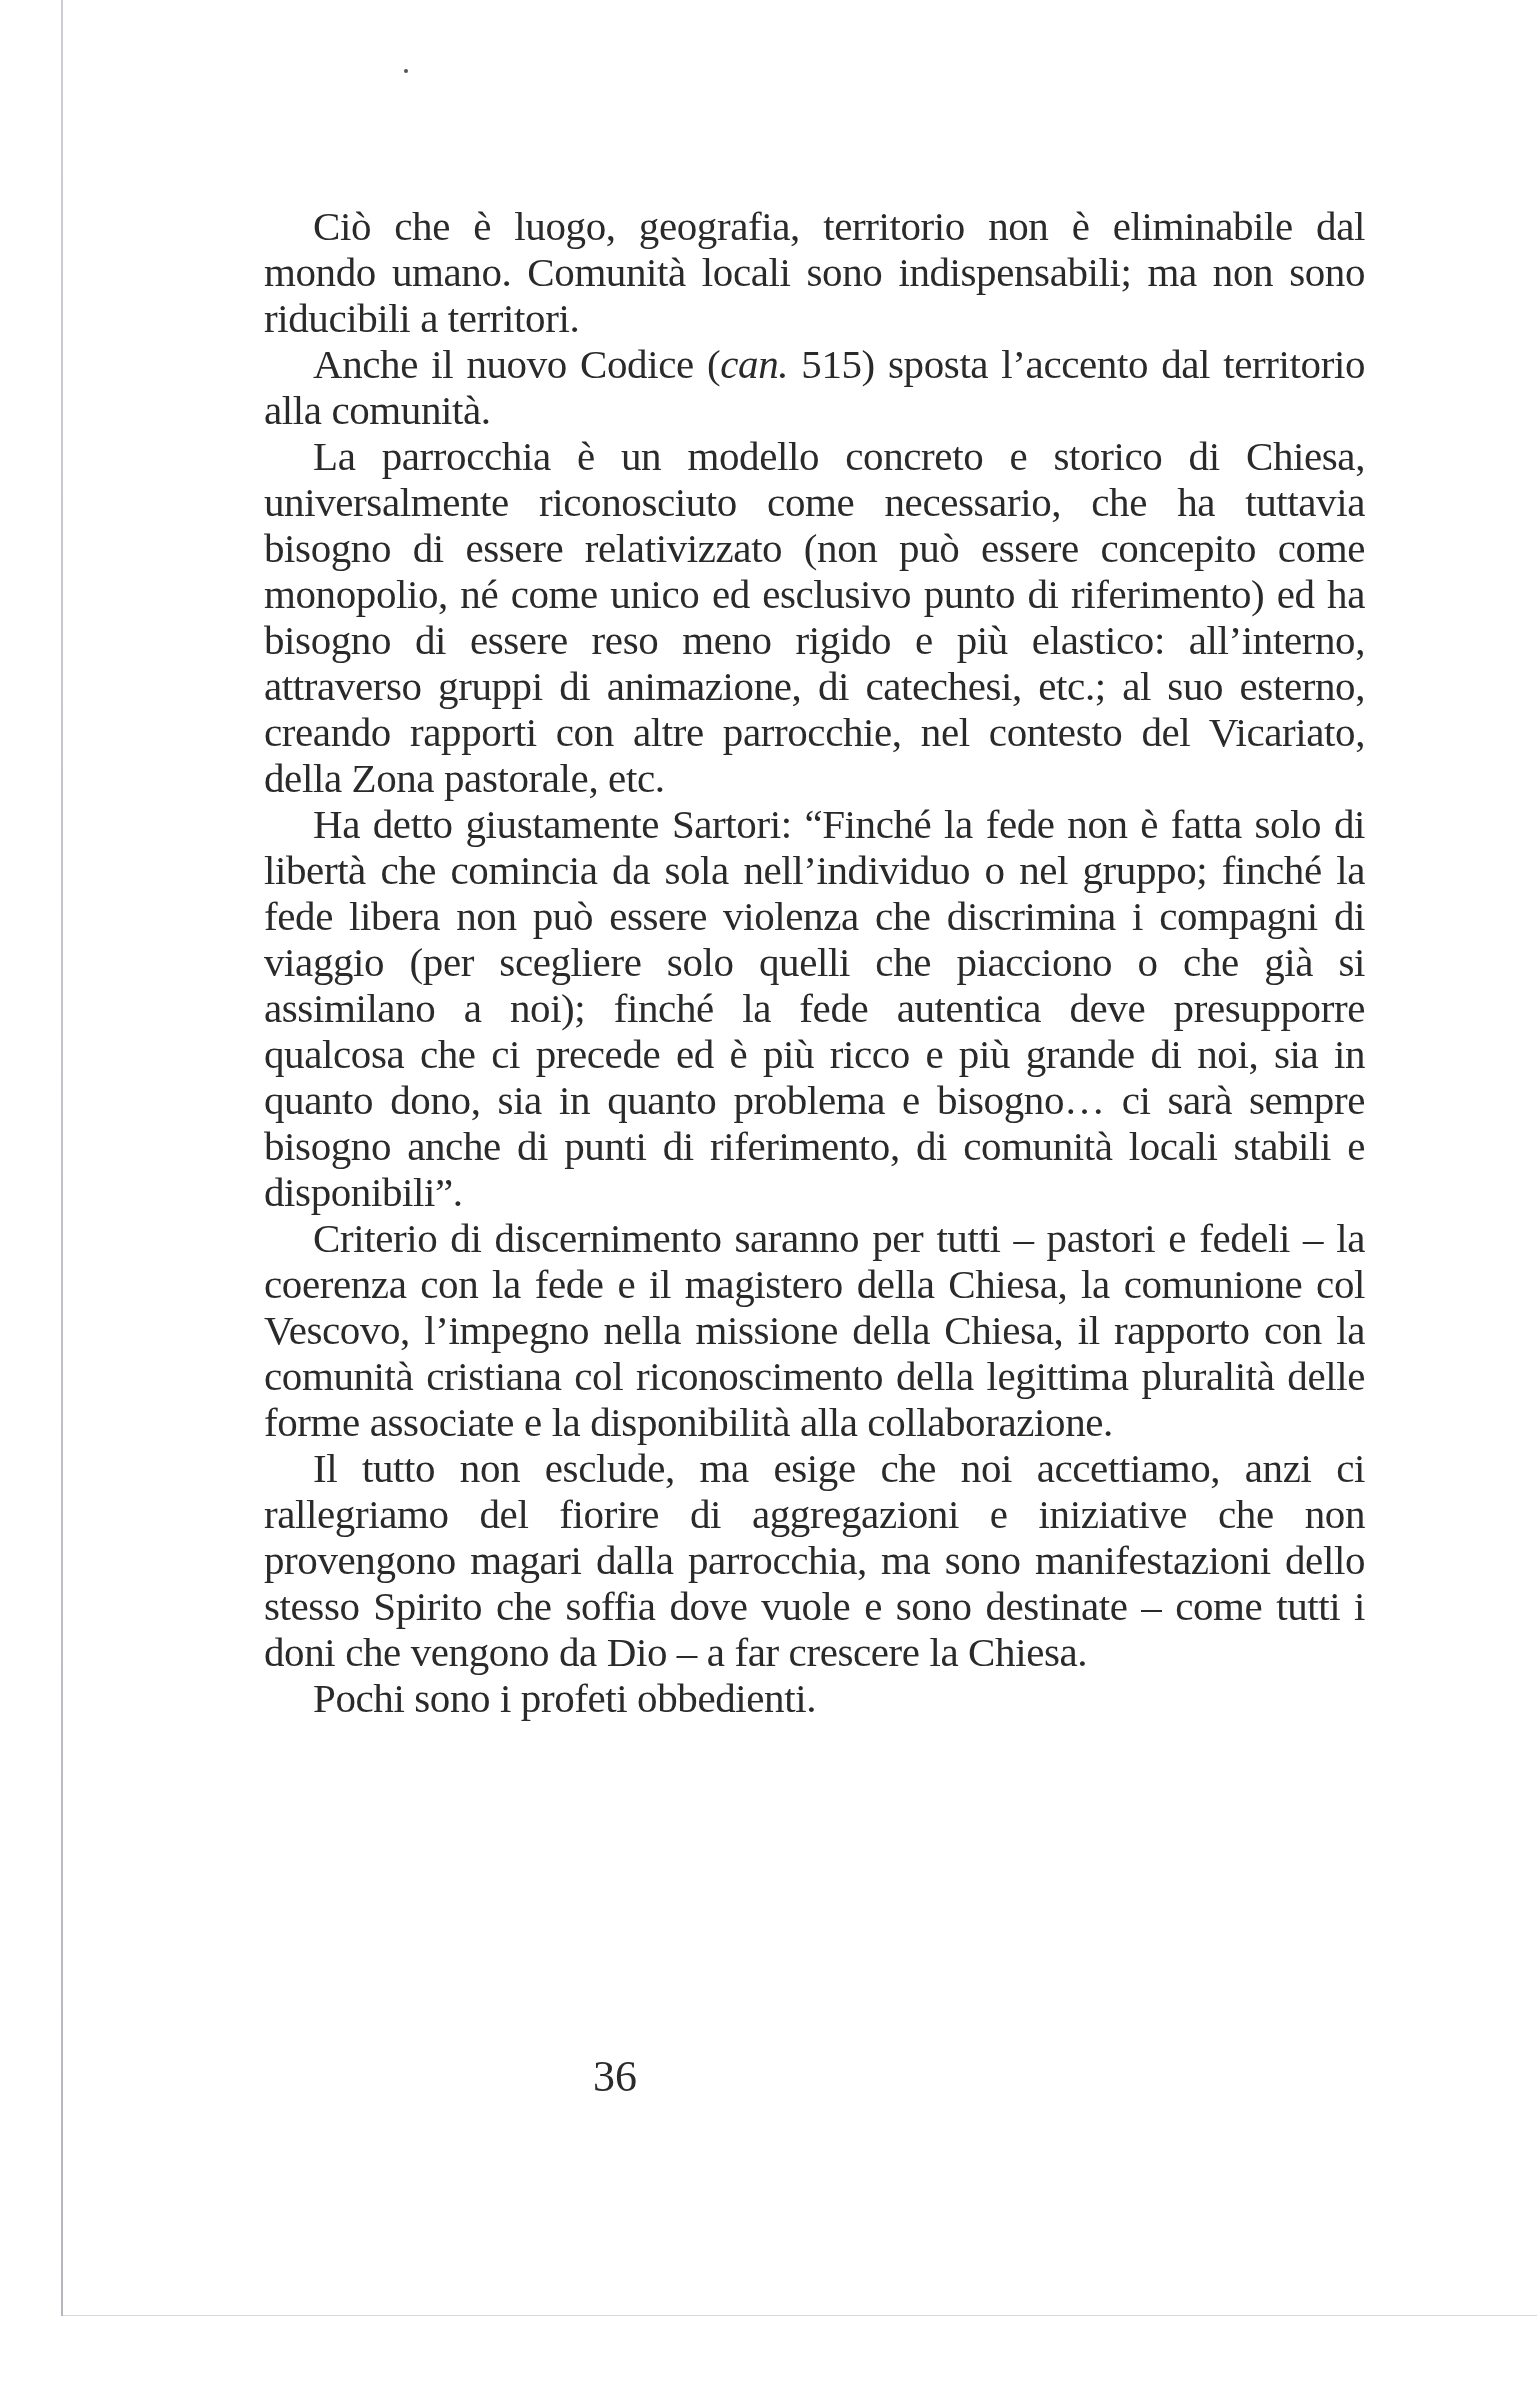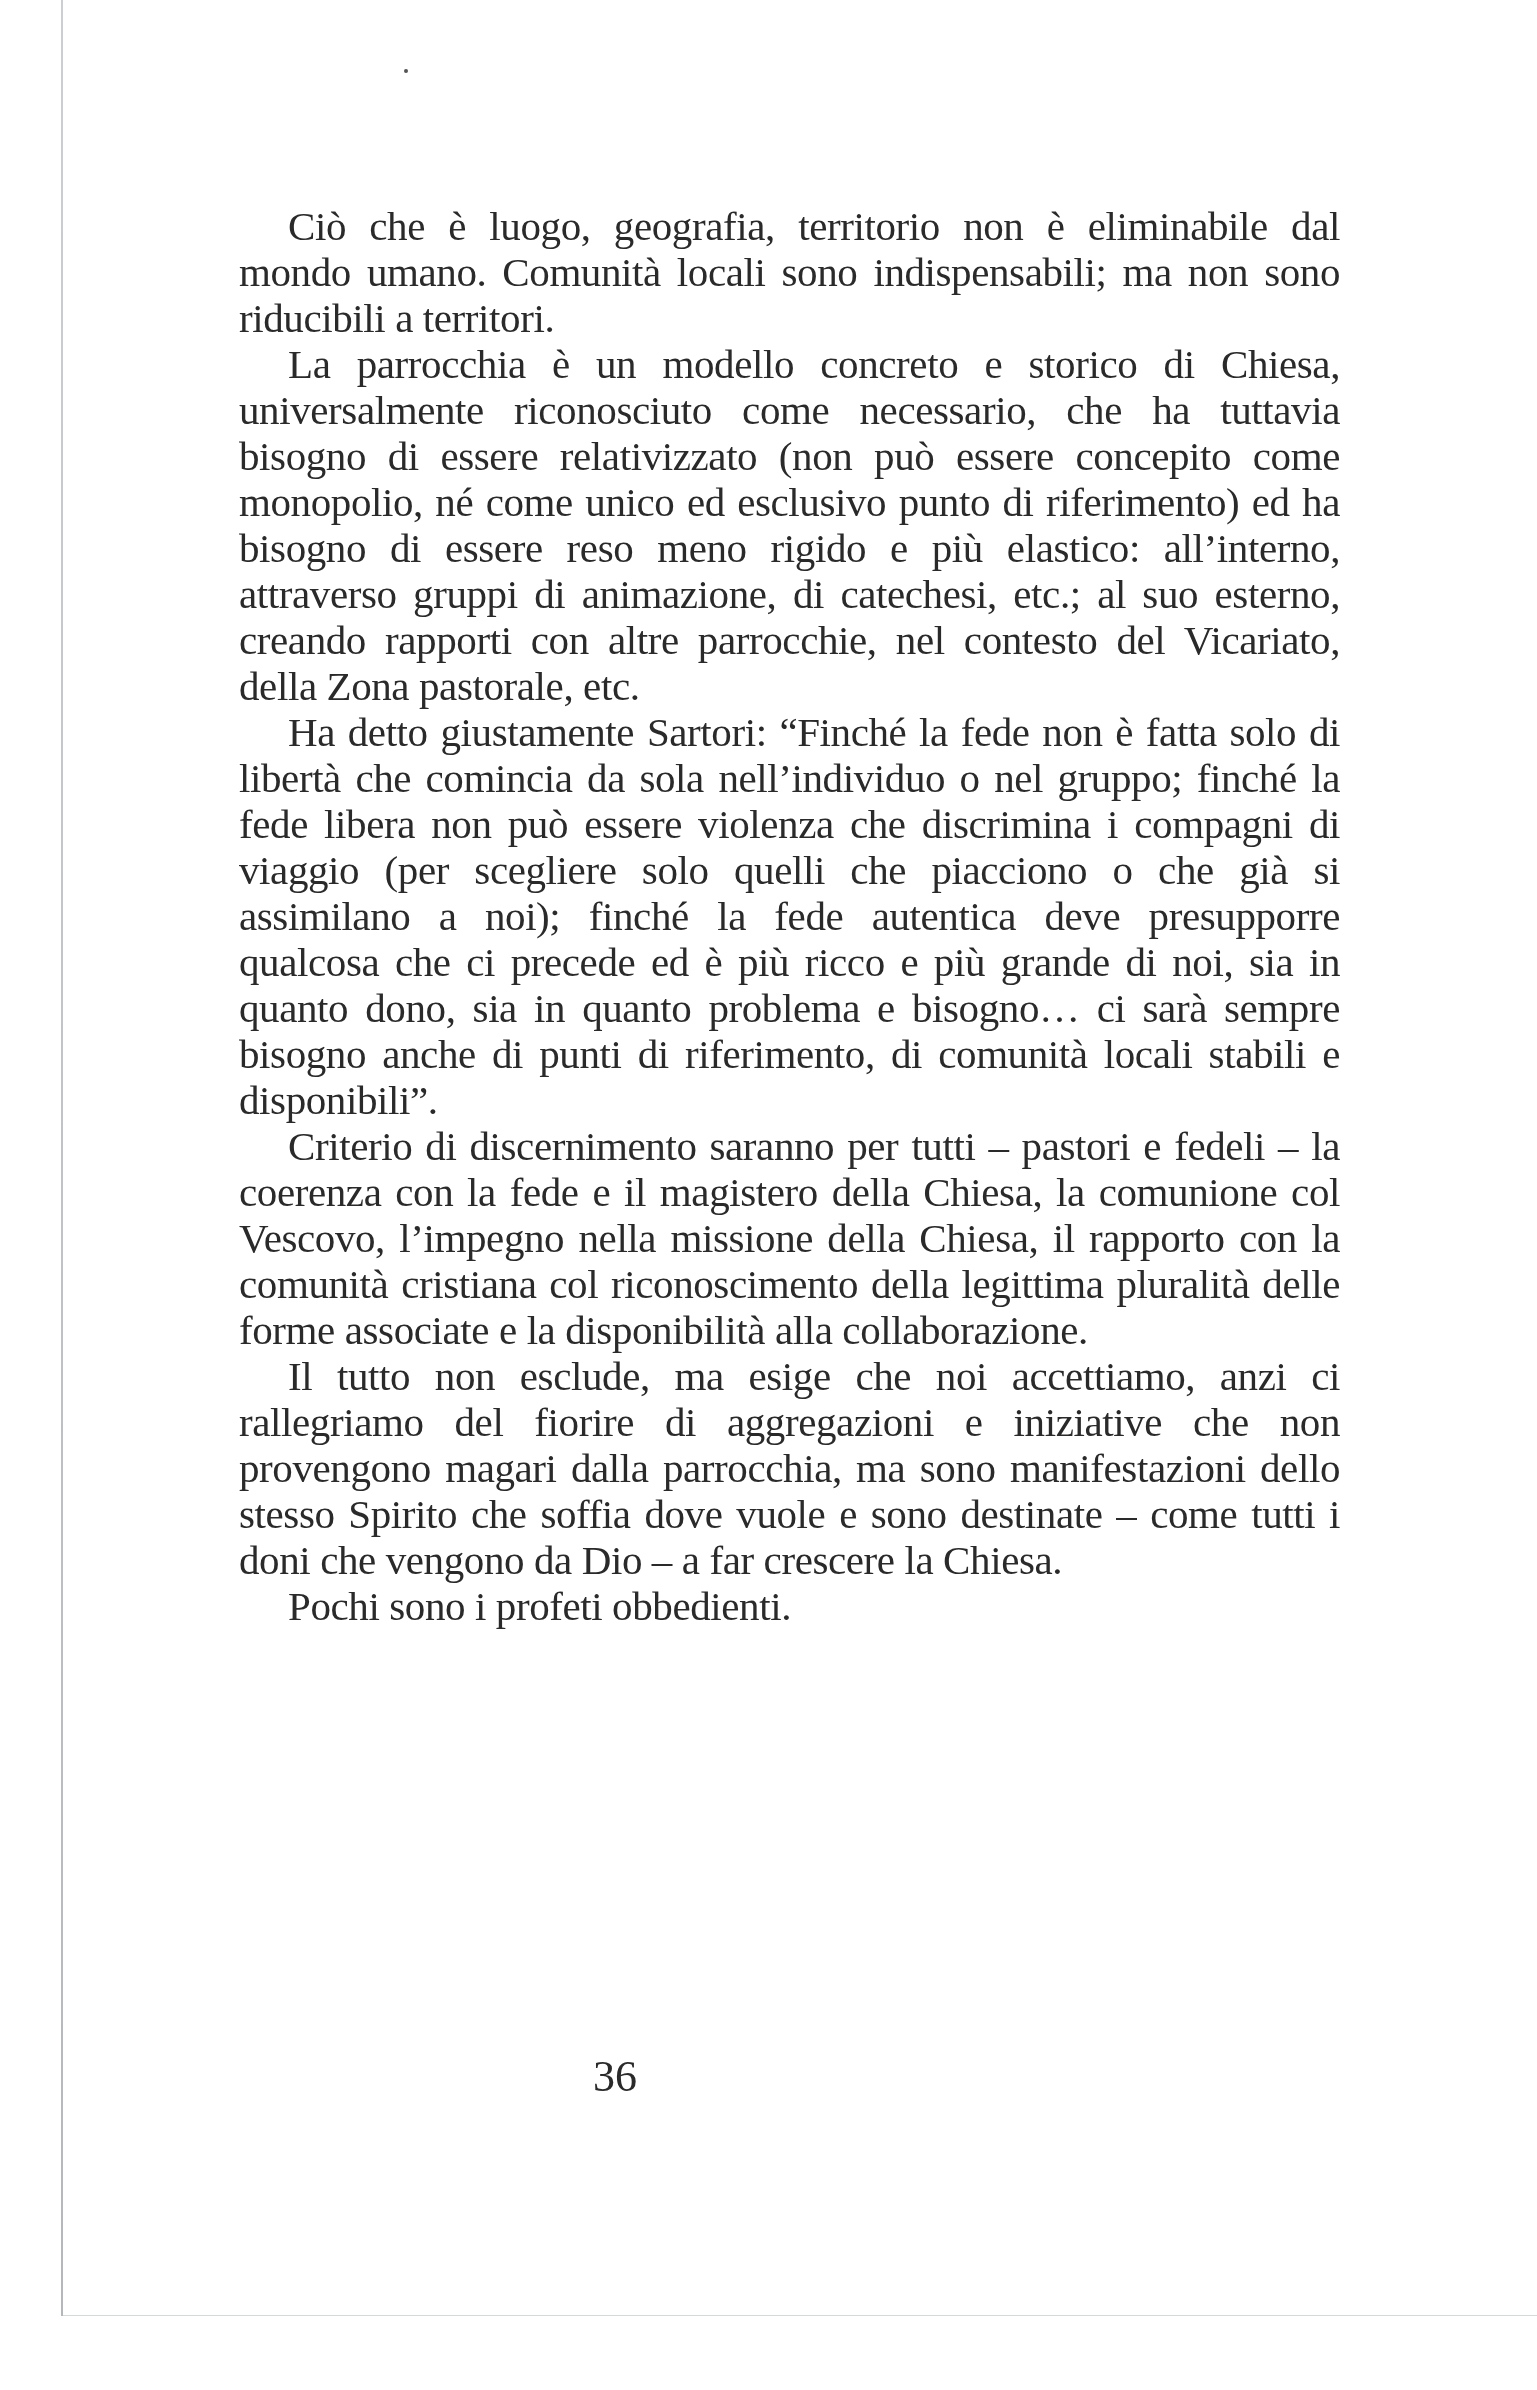--- a/index.html
+++ b/index.html
@@ -34,21 +34,21 @@
       position: absolute;
       left: 404px;
       top: 69px;
       width: 3.8px;
       height: 3.8px;
       border-radius: 50%;
       background: #555;
     }
     .text-block {
       position: absolute;
-      left: 239px;
+      left: 264px;
       top: 203px;
       width: 1101px;
       font-family: "Liberation Serif", "DejaVu Serif", serif;
       font-size: 41px;
       line-height: 46px;
       color: #2a2a2a;
       text-align: justify;
       letter-spacing: -0.4px;
     }
     .para {
@@ -72,20 +72,21 @@
   </style>
 </head>
 <body>
 
 <div class="page-edge-left"></div>
 <div class="page-edge-bottom"></div>
 <div class="speck"></div>
 
 <div class="text-block">
   <p class="para">Ciò che è luogo, geografia, territorio non è eliminabile dal mondo umano. Comunità locali sono indispensabili; ma non sono riducibili a territori.</p>
+  <p class="para"><span>Anche il nuovo Codice (</span><span class="it">can.</span><span> 515) sposta l’accento dal territorio alla comunità.</span></p>
   <p class="para">La parrocchia è un modello concreto e storico di Chiesa, universalmente riconosciuto come necessario, che ha tuttavia bisogno di essere relativizzato (non può essere concepito come monopolio, né come unico ed esclusivo punto di riferimento) ed ha bisogno di essere reso meno rigido e più elastico: all’interno, attraverso gruppi di animazione, di catechesi, etc.; al suo esterno, creando rapporti con altre parrocchie, nel contesto del Vicariato, della Zona pastorale, etc.</p>
   <p class="para">Ha detto giustamente Sartori: “Finché la fede non è fatta solo di libertà che comincia da sola nell’individuo o nel gruppo; finché la fede libera non può essere violenza che discrimina i compagni di viaggio (per scegliere solo quelli che piacciono o che già si assimilano a noi); finché la fede autentica deve presupporre qualcosa che ci precede ed è più ricco e più grande di noi, sia in quanto dono, sia in quanto problema e bisogno… ci sarà sempre bisogno anche di punti di riferimento, di comunità locali stabili e disponibili”.</p>
   <p class="para">Criterio di discernimento saranno per tutti – pastori e fedeli – la coerenza con la fede e il magistero della Chiesa, la comunione col Vescovo, l’impegno nella missione della Chiesa, il rapporto con la comunità cristiana col riconoscimento della legittima pluralità delle forme associate e la disponibilità alla collaborazione.</p>
   <p class="para">Il tutto non esclude, ma esige che noi accettiamo, anzi ci rallegriamo del fiorire di aggregazioni e iniziative che non provengono magari dalla parrocchia, ma sono manifestazioni dello stesso Spirito che soffia dove vuole e sono destinate – come tutti i doni che vengono da Dio – a far crescere la Chiesa.</p>
   <p class="para">Pochi sono i profeti obbedienti.</p>
 </div>
 
 <div class="page-number">36</div>
 
 

